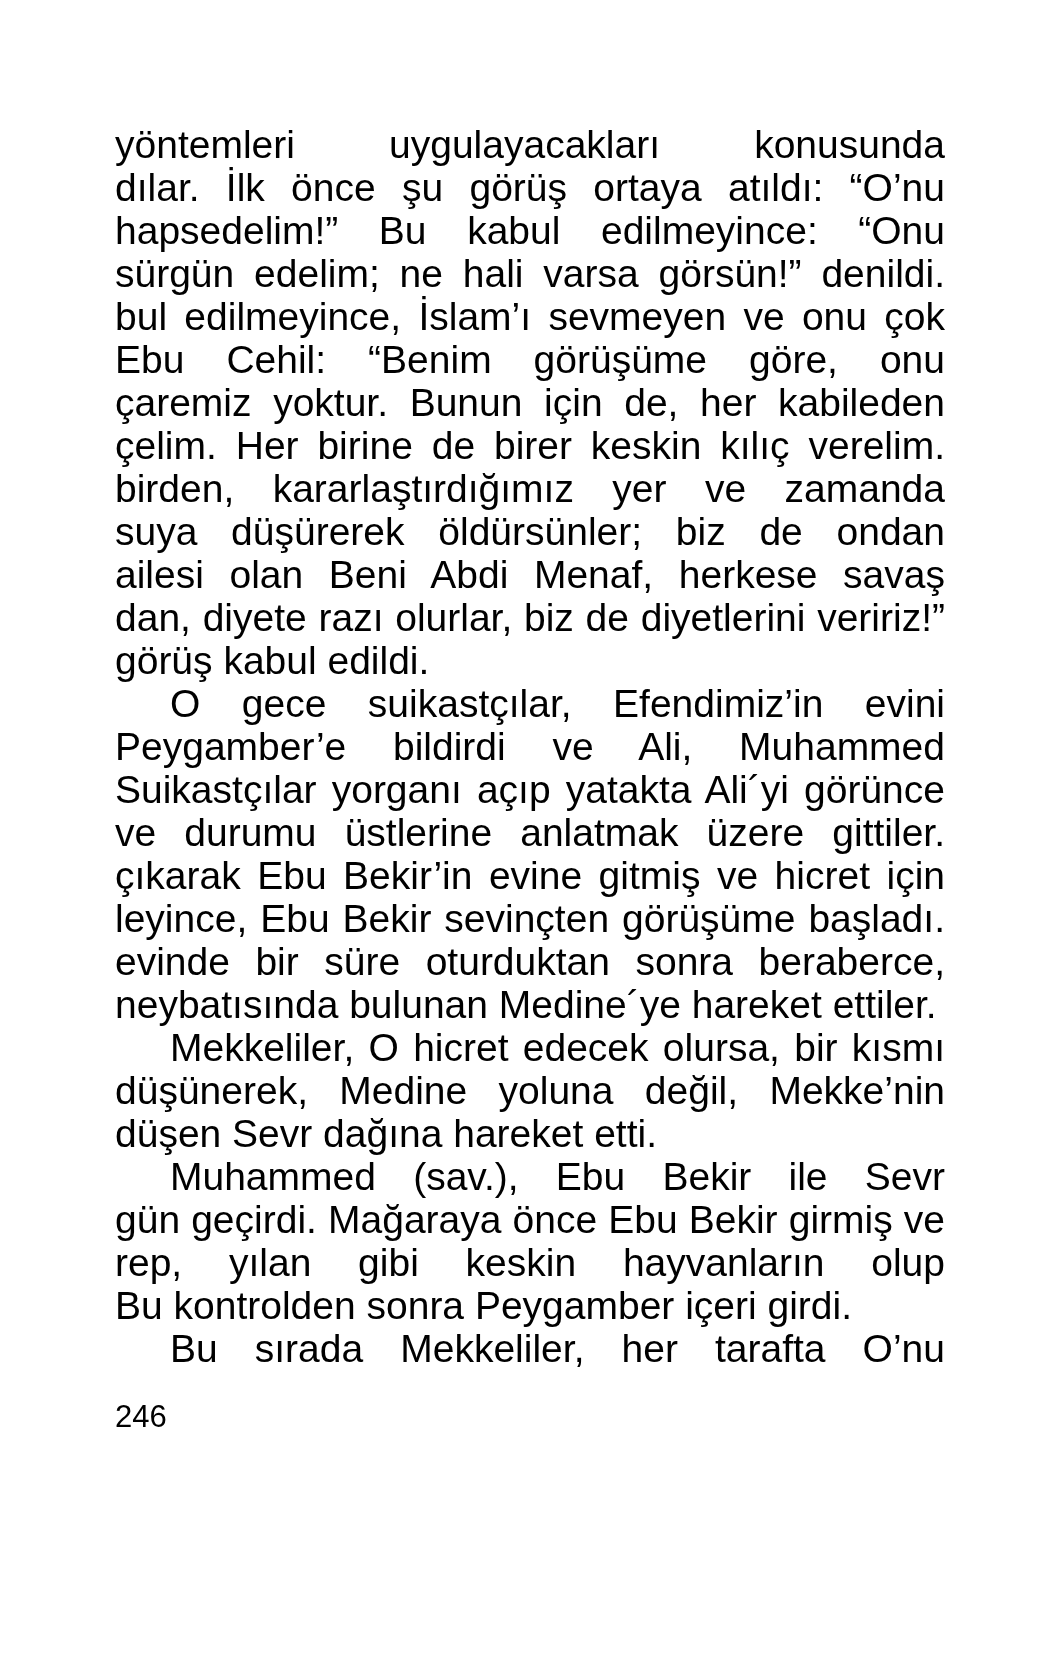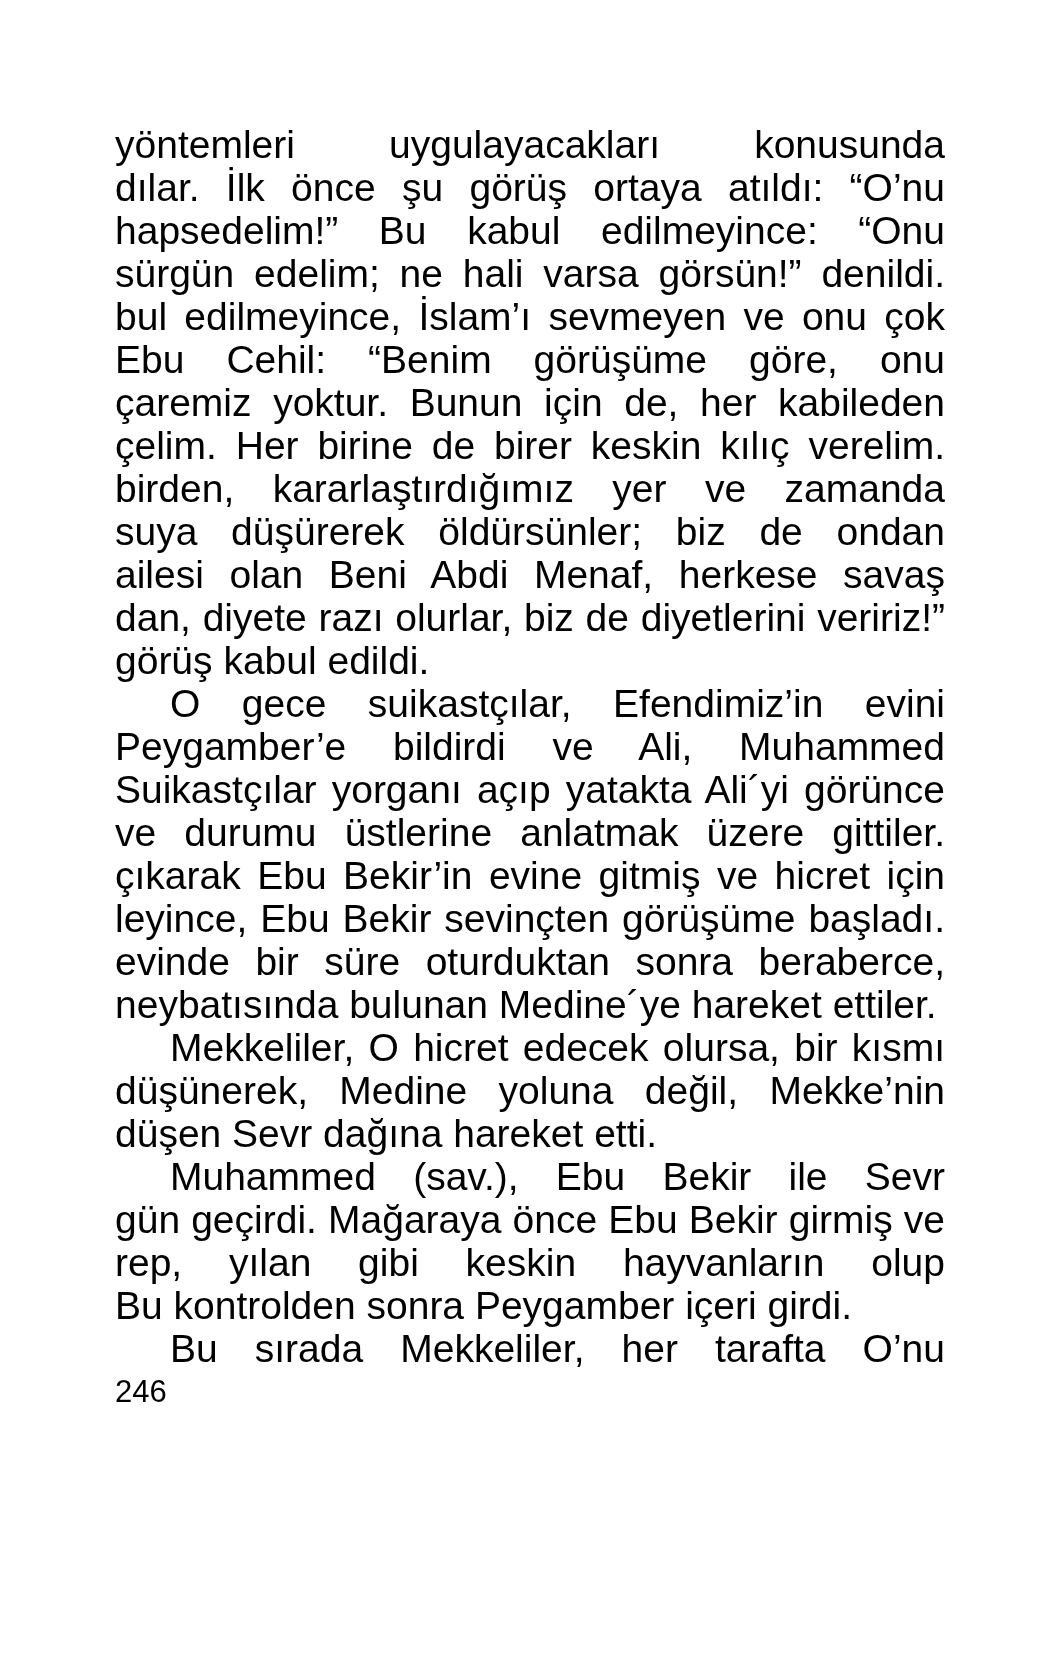--- a/index.html
+++ b/index.html
@@ -39,20 +39,21 @@
     overflow: hidden;
   }
   .line.last {
     text-align: justify;
     text-align-last: left;
   }
   .line.indent {
     text-indent: 55px;
   }
   .page-number {
+    margin-top: 25px;
     font-size: 31px;
     line-height: 43px;
     text-align: left;
   }
 </style>
 </head>
 <body>
 
 <div class="book-page">
   <div class="page-text">

